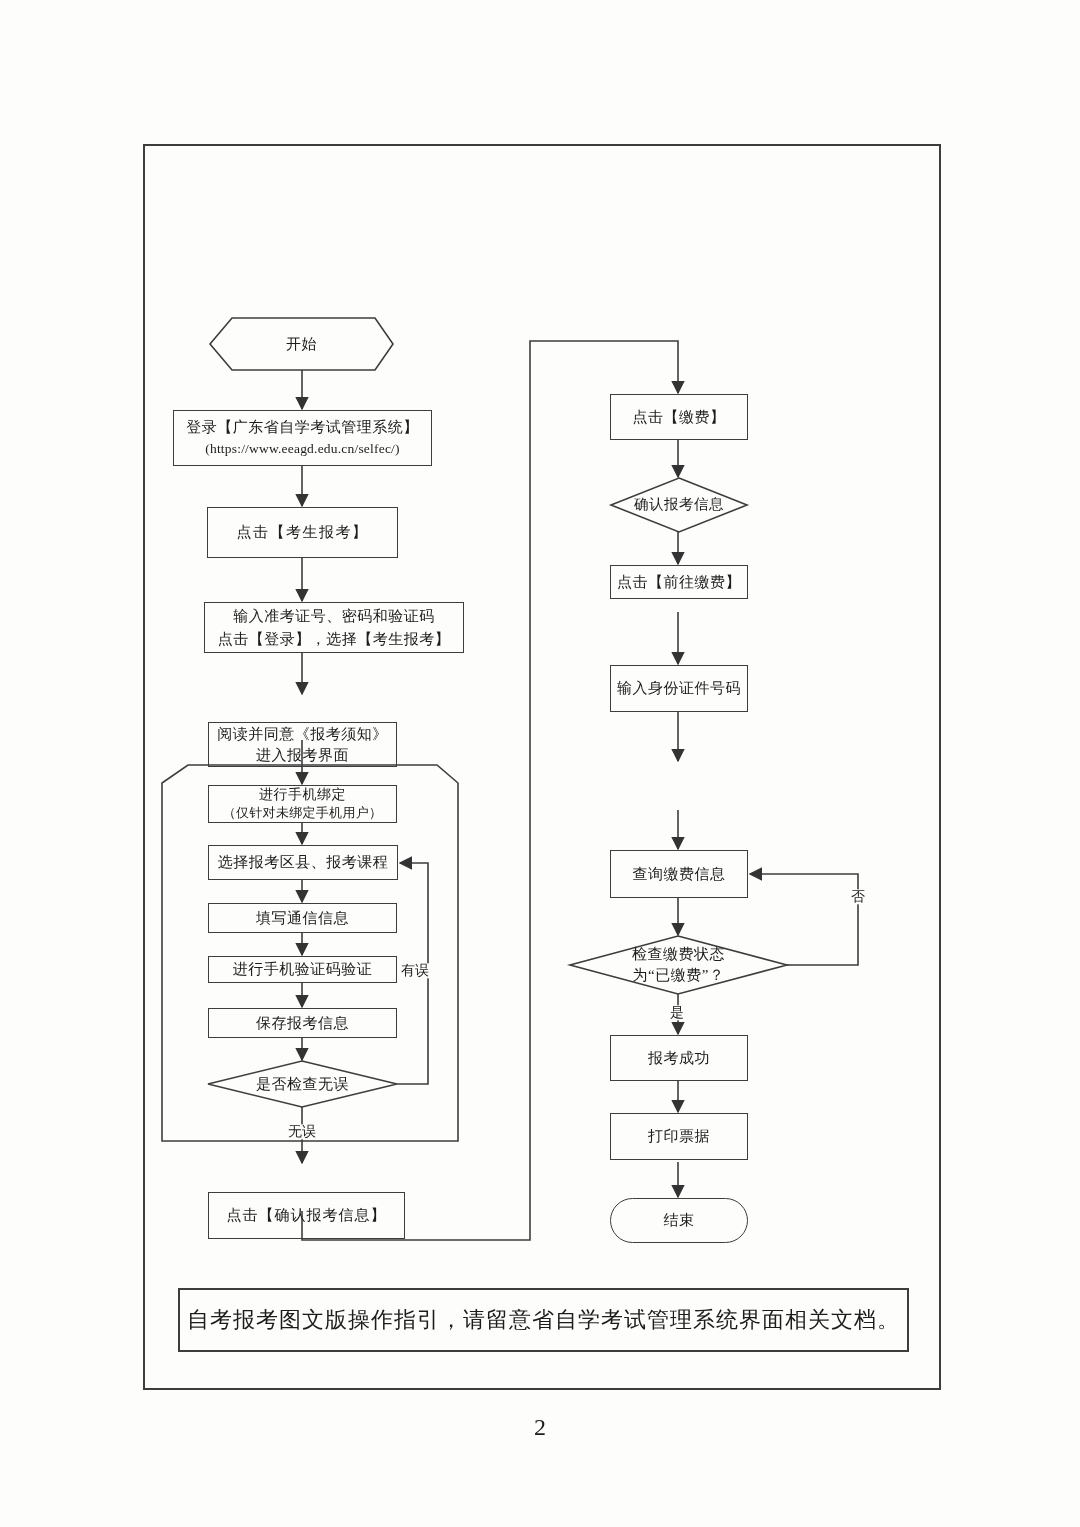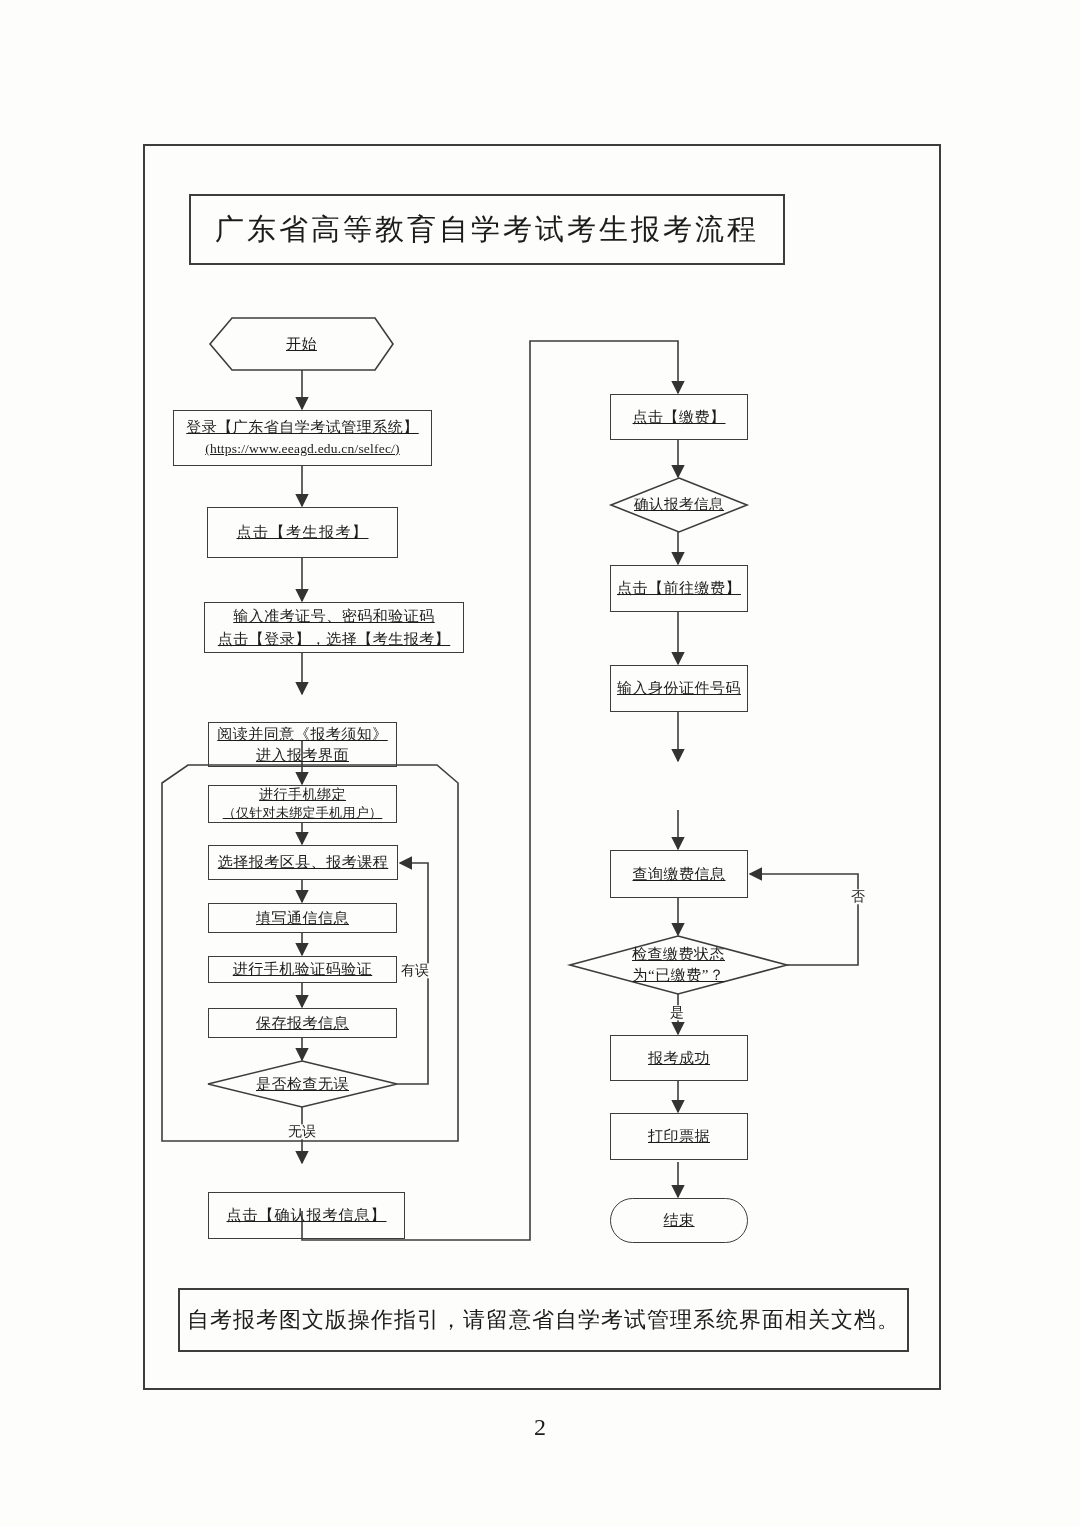--- a/index.html
+++ b/index.html
@@ -11,21 +11,21 @@
   .pageborder{position:absolute;left:143px;top:144px;width:798px;height:1246px;
     border:2px solid #3d3d3d;box-sizing:border-box;}
   .titlebox{position:absolute;left:189px;top:194px;width:596px;height:71px;
     border:2px solid #3d3d3d;box-sizing:border-box;display:flex;align-items:center;justify-content:center;
     font-size:29px;letter-spacing:3px;}
   .footerbox{position:absolute;left:178px;top:1288px;width:731px;height:64px;
     border:2px solid #3d3d3d;box-sizing:border-box;display:flex;align-items:center;justify-content:center;
     font-size:22px;letter-spacing:1px;}
   .node{position:absolute;box-sizing:border-box;display:flex;flex-direction:column;
     align-items:center;justify-content:center;text-align:left;
-    font-size:15px;letter-spacing:0.5px;line-height:1.5;text-decoration:underline;}
+    font-size:15px;letter-spacing:0.5px;line-height:1.5;}
   .rectnode{border:1.6px solid #3d3d3d;background:transparent;}
   .stadium{border:1.6px solid #3d3d3d;border-radius:23px;}
   .sub{font-size:13px;letter-spacing:0.3px;}
   .url{font-size:13.5px;letter-spacing:0.2px;}
   .edgelbl{position:absolute;transform:translate(-50%,-50%);background:#fdfdfc;
     font-size:14px;padding:0 3px;line-height:1.1;}
   .pagenum{position:absolute;left:0;top:1414px;width:1080px;text-align:center;
     font-size:24px;}
   svg .ln{stroke:#3d3d3d;stroke-width:1.6;fill:none;}
   svg .shp{stroke:#3d3d3d;stroke-width:1.6;fill:none;}
@@ -74,23 +74,20 @@
     <line class="ln" x1="678" y1="898" x2="678" y2="935" marker-end="url(#arw)"></line>
     <line class="ln" x1="678" y1="994" x2="678" y2="1034" marker-end="url(#arw)"></line>
     <line class="ln" x1="678" y1="1081" x2="678" y2="1112" marker-end="url(#arw)"></line>
     <line class="ln" x1="678" y1="1162" x2="678" y2="1197" marker-end="url(#arw)"></line>
 
     <polyline class="ln" points="787,965 858,965 858,874 750,874" marker-end="url(#arw)"></polyline>
   </svg>
 
   <div class="pageborder"></div>
 
-  <div class="titlebox">
-    <span>广东省高等教育自学考试考生报考流程</span>
-  </div>
 
   <div class="node" style="left:210px;top:318px;width:183px;height:52px;">
     <div>开始</div>
   </div>
 
   <div class="node rectnode" style="left:173px;top:410px;width:259px;height:56px;line-height:1.55;">
     <div>登录【广东省自学考试管理系统】</div>
     <div class="url">(https://www.eeagd.edu.cn/selfec/)</div>
   </div>
 
@@ -138,21 +135,21 @@
   </div>
 
   <div class="node rectnode" style="left:610px;top:394px;width:138px;height:46px;">
     <div>点击【缴费】</div>
   </div>
 
   <div class="node" style="left:611px;top:478px;width:136px;height:54px;font-size:14.5px;">
     <div>确认报考信息</div>
   </div>
 
-  <div class="node rectnode" style="left:610px;top:565px;width:138px;height:47px;">
+  <div class="node rectnode" style="left:610px;top:565px;width:138px;height:34px;">
     <div>点击【前往缴费】</div>
   </div>
 
   <div class="node rectnode" style="left:610px;top:665px;width:138px;height:47px;">
     <div>输入身份证件号码</div>
   </div>
 
 
   <div class="node rectnode" style="left:610px;top:850px;width:138px;height:48px;">
     <div>查询缴费信息</div>

